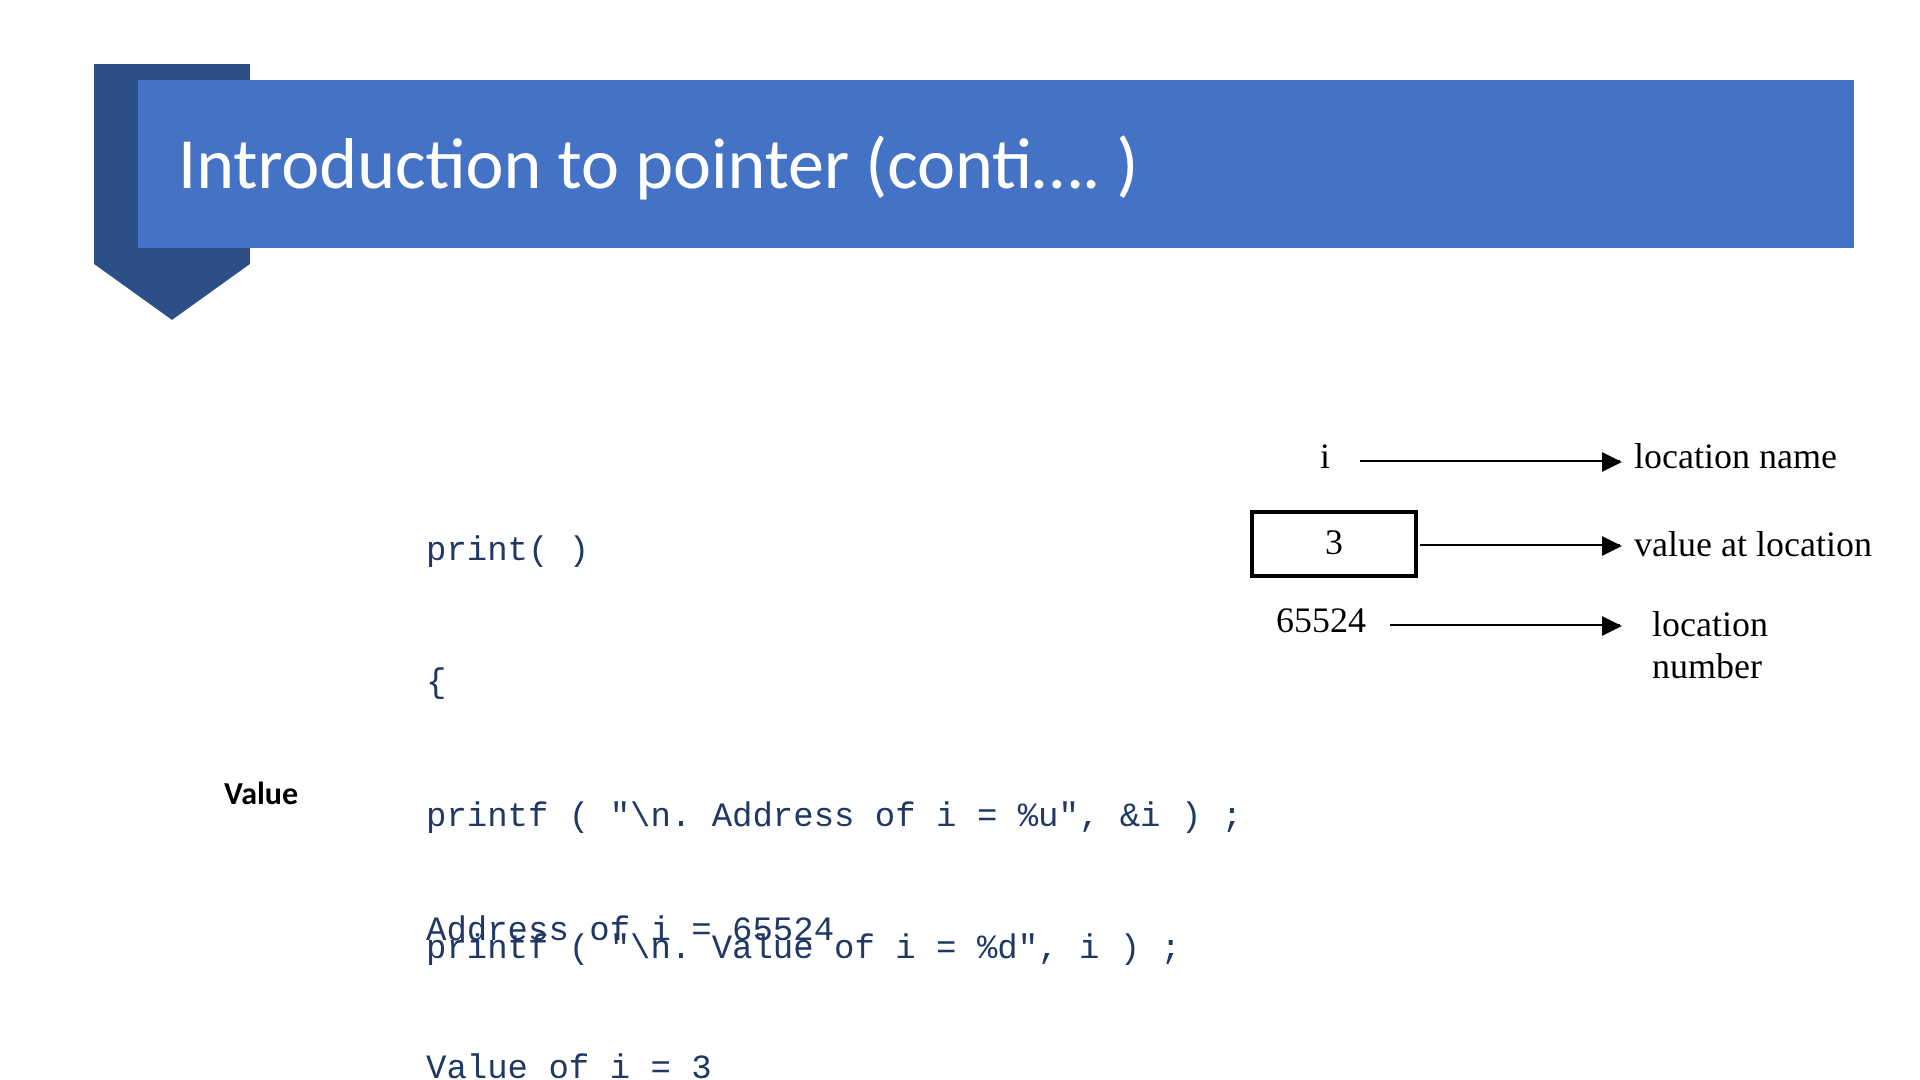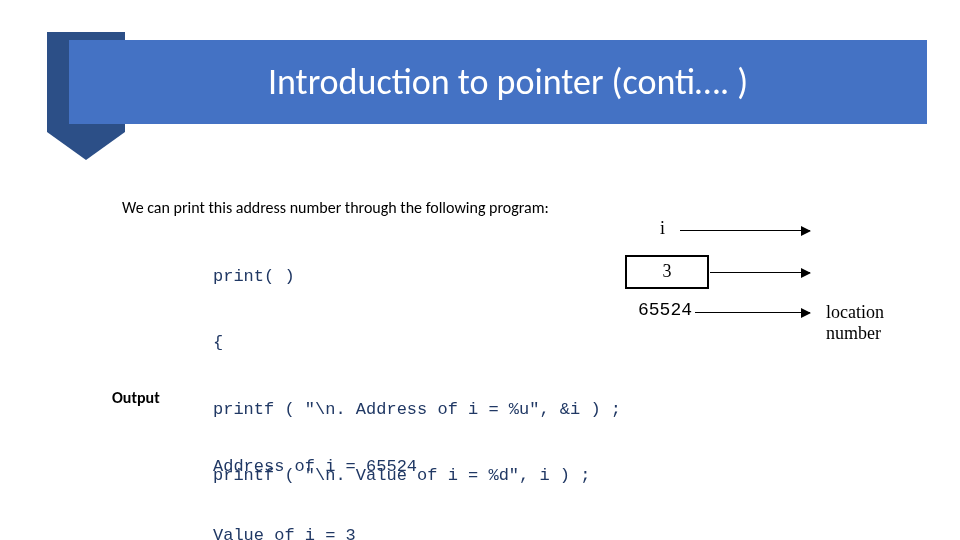--- a/index.html
+++ b/index.html
@@ -52,21 +52,20 @@
   }
   .banner-front {
     position: absolute;
     left: 22px;
     top: 8px;
     width: 858px;
     height: 84px;
     background: #4472c4;
     display: flex;
     align-items: center;
-    justify-content: center;
   }
   .title {
     font-family: "Calibri Light", "Calibri", sans-serif;
     font-size: 36px;
     font-weight: 300;
     color: #ffffff;
     padding-left: 20px;
   }
   
   .intro-text {
@@ -148,49 +147,50 @@
 
   <div class="banner">
     <div class="banner-back"></div>
     <div class="banner-tail"></div>
     <div class="banner-tail2"></div>
     <div class="banner-front">
       <div class="title">Introduction to pointer (conti…. )</div>
     </div>
   </div>
 
-  <div class="intro-text">We can print this address number through the following program:</div>
 
   <div class="code-block">
     <div>print( )</div>
     <div>{</div>
     <div>printf ( "\n. Address of i = %u", &amp;i ) ;</div>
     <div>printf ( "\n. Value of i = %d", i ) ;</div>
     
   </div>
 
-  <div class="output-label">Output</div>
+  <div class="output-label">Value</div>
 
   <div class="output-block">
     <div>Address of i = 65524</div>
     <div>Value of i = 3</div>
   </div>
 
   <div class="diagram">
 
     <div class="diag-label" style="left:40px; top:-2px;">i</div>
 
     <div class="arrow" style="left:60px; top:10px; width:130px;"></div>
+    <div class="diag-label" style="left:197px; top:-2px;">location name</div>
 
     <div class="diag-box" style="left:5px; top:35px; width:80px; height:30px;">
       <span>3</span>
     </div>
 
     <div class="arrow" style="left:90px; top:52px; width:100px;"></div>
+    <div class="diag-label" style="left:197px; top:42px;">value at location</div>
 
-    <div class="diag-label" style="left:18px; top:80px;font-family:Liberation Mono, monospace;">65524</div>
+    <div class="diag-label" style="left:18px; top:80px;">65524</div>
 
     <div class="arrow" style="left:75px; top:92px; width:115px;"></div>
     <div class="diag-label" style="left:206px; top:82px;">location number</div>
 
   </div>
 
 </div>
 
 </body></html>

